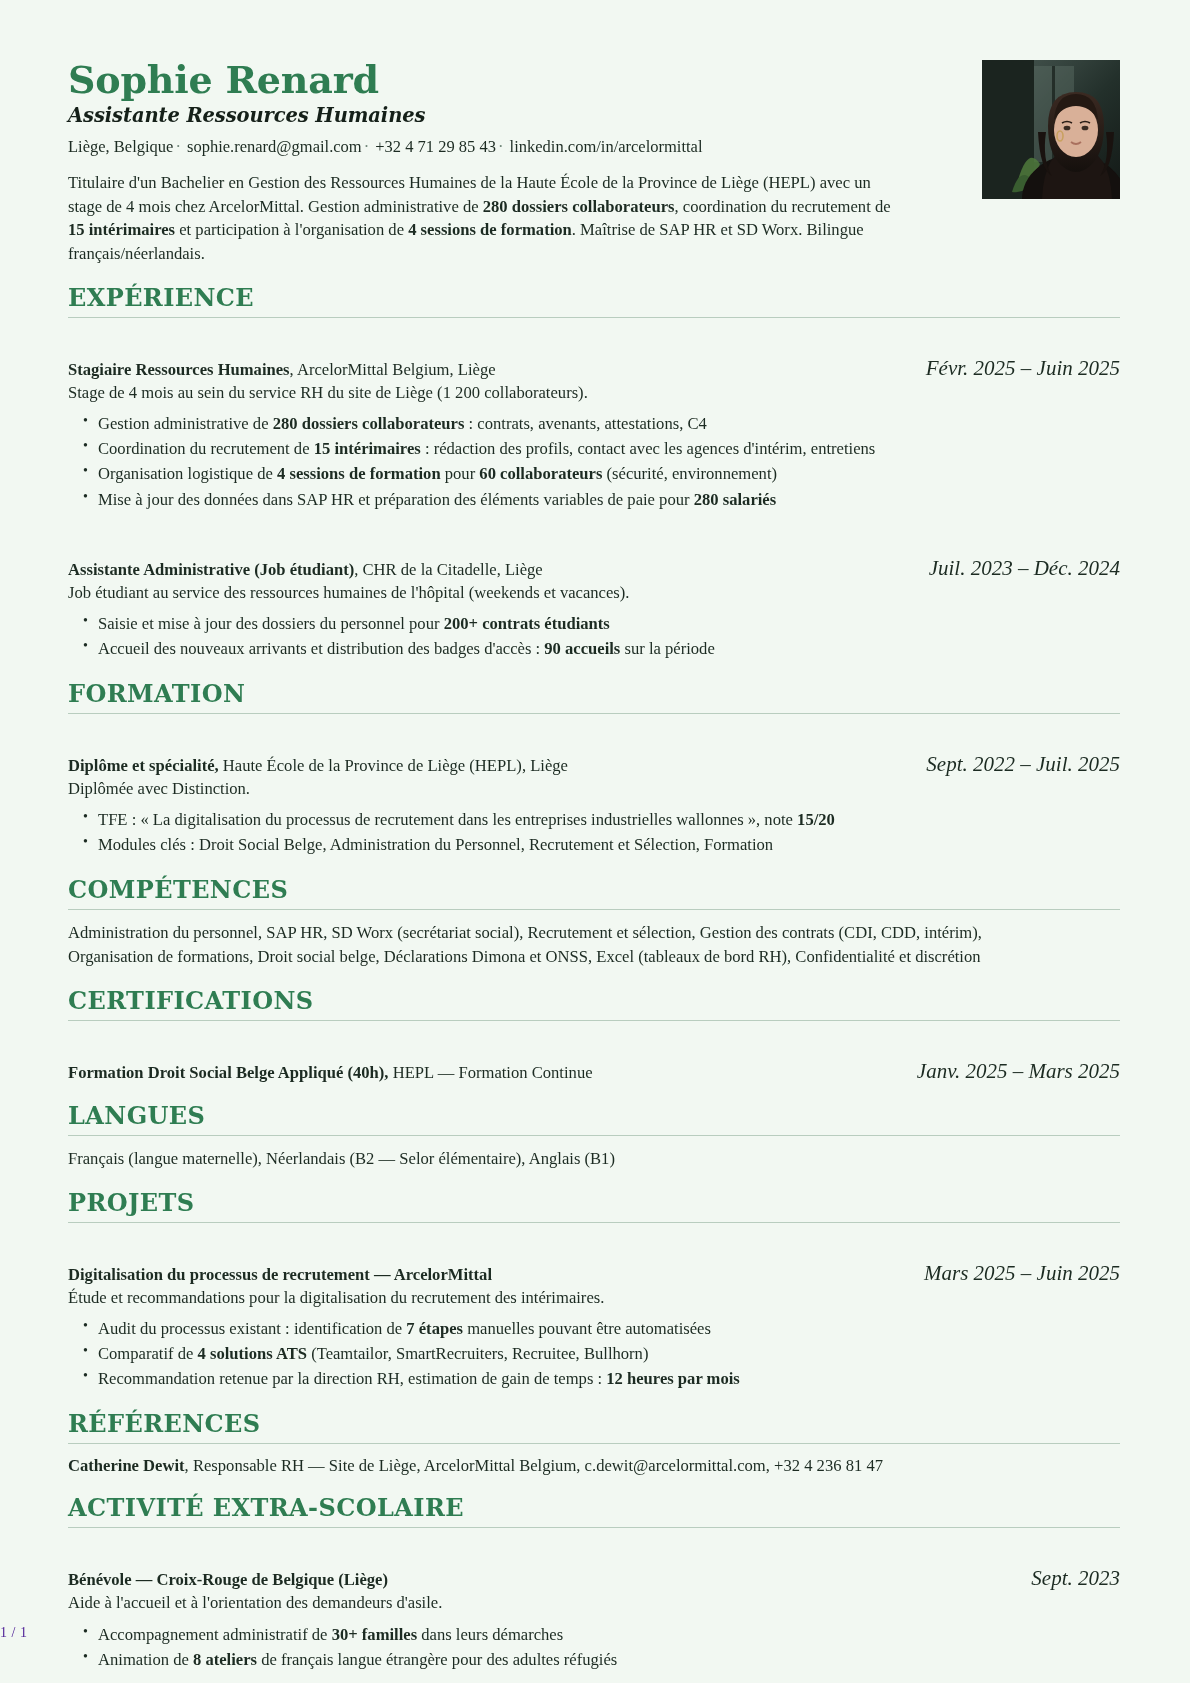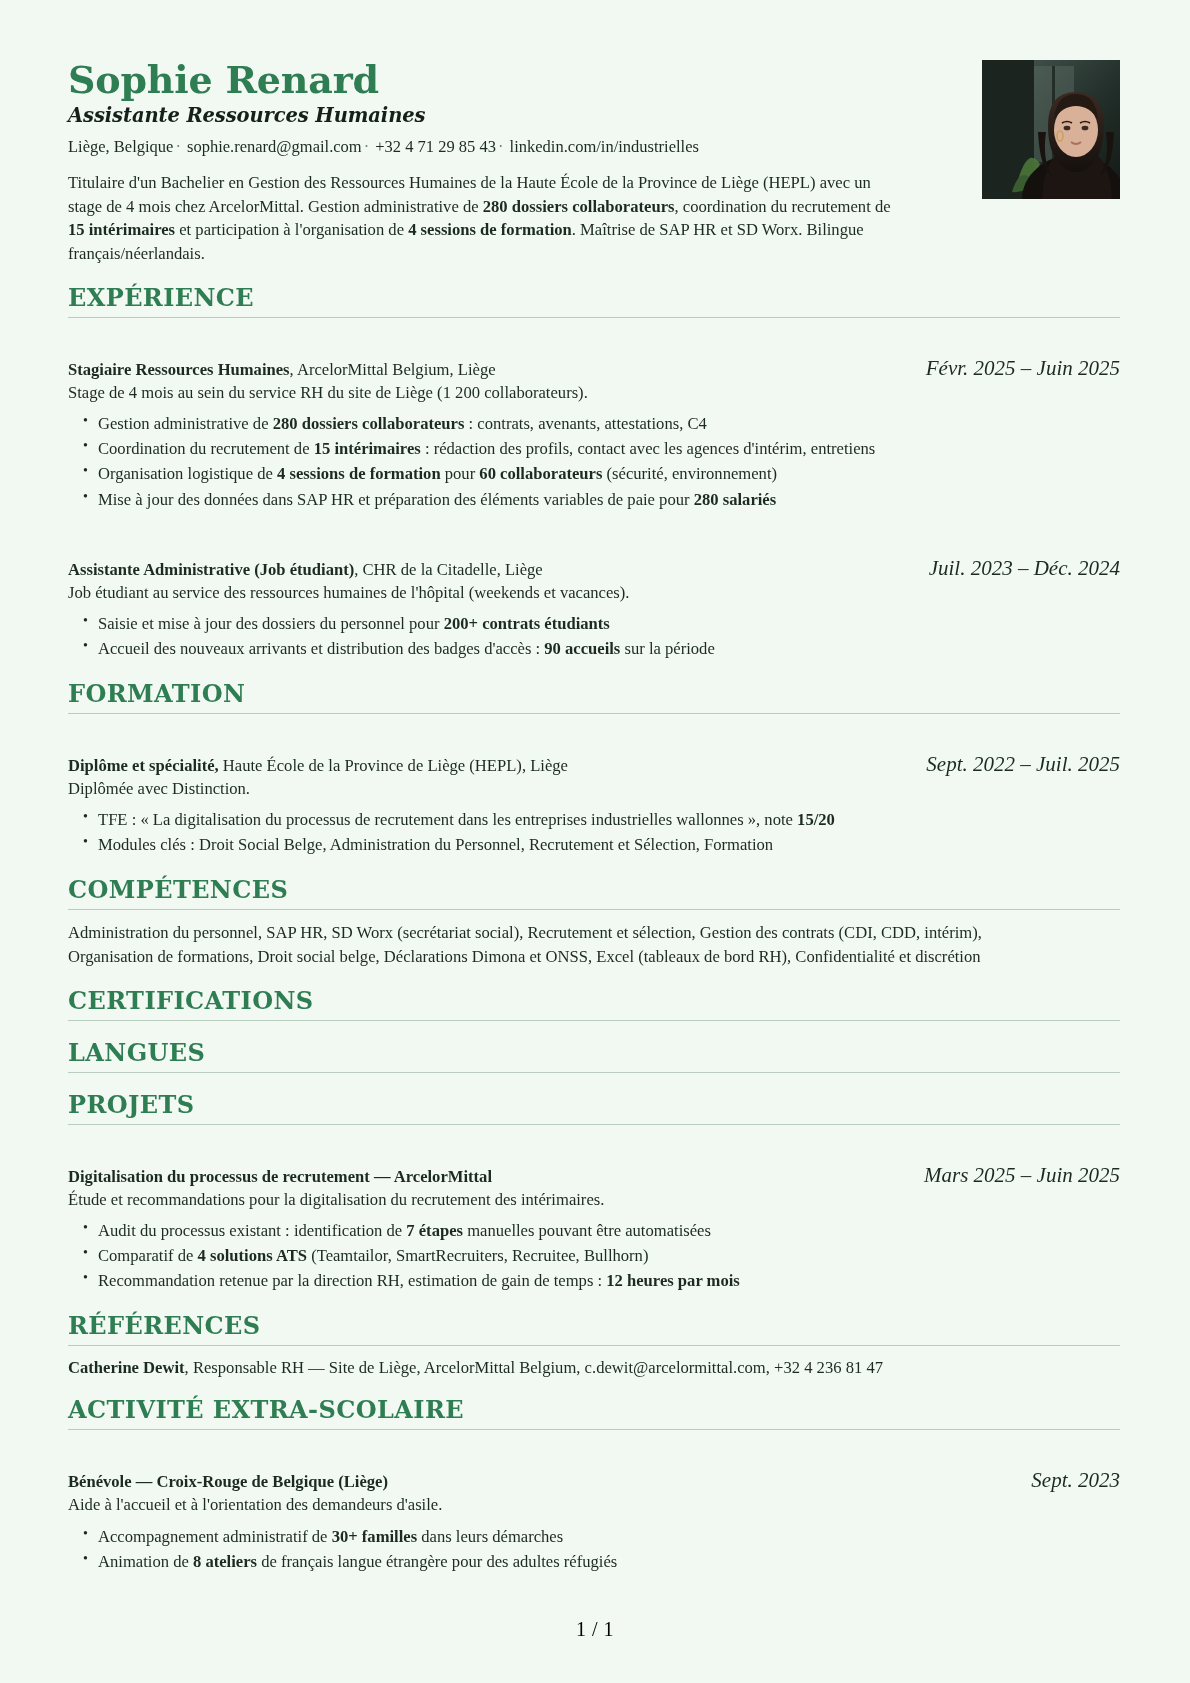--- a/index.html
+++ b/index.html
@@ -66,38 +66,38 @@
   ul.bullets li::before {
     content:"\2022"; position:absolute; left:15px; top:-1px;
     font-size:14px; color:#1c2b22;
   }
   ul.bullets li b { font-weight:700; }
 
   .plain { font-size:16.6px; line-height:1.45; margin:0; max-width:1000px; }
 
   .footer {
     position:absolute; left:0; right:0; bottom:42px;
-    text-align:center; font-size:20px; color:#000000;
+    text-align:left; font-size:14px; color:#4c1d95;
     letter-spacing:0.5px;
   }
 </style>
 </head>
 <body>
 
 <div class="page">
 
   <div class="header">
     <h1 class="name">Sophie Renard</h1>
     <div class="role">Assistante Ressources Humaines</div>
 
     <div class="contact">
       <span>Liège, Belgique</span><span class="sep">·</span>
       <span>sophie.renard@gmail.com</span><span class="sep">·</span>
       <span>+32 4 71 29 85 43</span><span class="sep">·</span>
-      <span>linkedin.com/in/industrielles</span>
+      <span>linkedin.com/in/arcelormittal</span>
     </div>
 
     <p class="summary">Titulaire d'un Bachelier en Gestion des Ressources Humaines de la Haute École de la Province de Liège (HEPL) avec un stage de 4 mois chez ArcelorMittal. Gestion administrative de <b>280 dossiers collaborateurs</b>, coordination du recrutement de <b>15 intérimaires</b> et participation à l'organisation de <b>4 sessions de formation</b>. Maîtrise de SAP HR et SD Worx. Bilingue français/néerlandais.</p>
 
     <div class="photo">
       <svg viewBox="0 0 138 139" preserveAspectRatio="xMidYMid slice">
         <defs>
           <linearGradient id="bgw" x1="0" y1="0" x2="1" y2="1">
             <stop offset="0%" stop-color="#4d5d57"></stop>
               <stop offset="55%" stop-color="#23302b"></stop>
@@ -184,25 +184,32 @@
 
   <div class="section">
     <h2 class="sec-title">COMPÉTENCES</h2>
     <div class="rule"></div>
     <p class="plain">Administration du personnel, SAP HR, SD Worx (secrétariat social), Recrutement et sélection, Gestion des contrats (CDI, CDD, intérim), Organisation de formations, Droit social belge, Déclarations Dimona et ONSS, Excel (tableaux de bord RH), Confidentialité et discrétion</p>
   </div>
 
   <div class="section">
     <h2 class="sec-title">CERTIFICATIONS</h2>
     <div class="rule"></div>
+    <div class="entry" style="margin-bottom:2px;">
+      <div class="entry-head">
+        <div class="entry-title"><b>Formation Droit Social Belge Appliqué (40h),</b> HEPL — Formation Continue</div>
+        <div class="entry-date">Janv. 2025 – Mars 2025</div>
+      </div>
+    </div>
   </div>
 
   <div class="section">
     <h2 class="sec-title">LANGUES</h2>
     <div class="rule"></div>
+    <p class="plain">Français (langue maternelle), Néerlandais (B2 — Selor élémentaire), Anglais (B1)</p>
   </div>
 
   <div class="section">
     <h2 class="sec-title">PROJETS</h2>
     <div class="rule"></div>
     <div class="entry">
       <div class="entry-head">
         <div class="entry-title"><b>Digitalisation du processus de recrutement — ArcelorMittal</b></div>
         <div class="entry-date">Mars 2025 – Juin 2025</div>
       </div>

